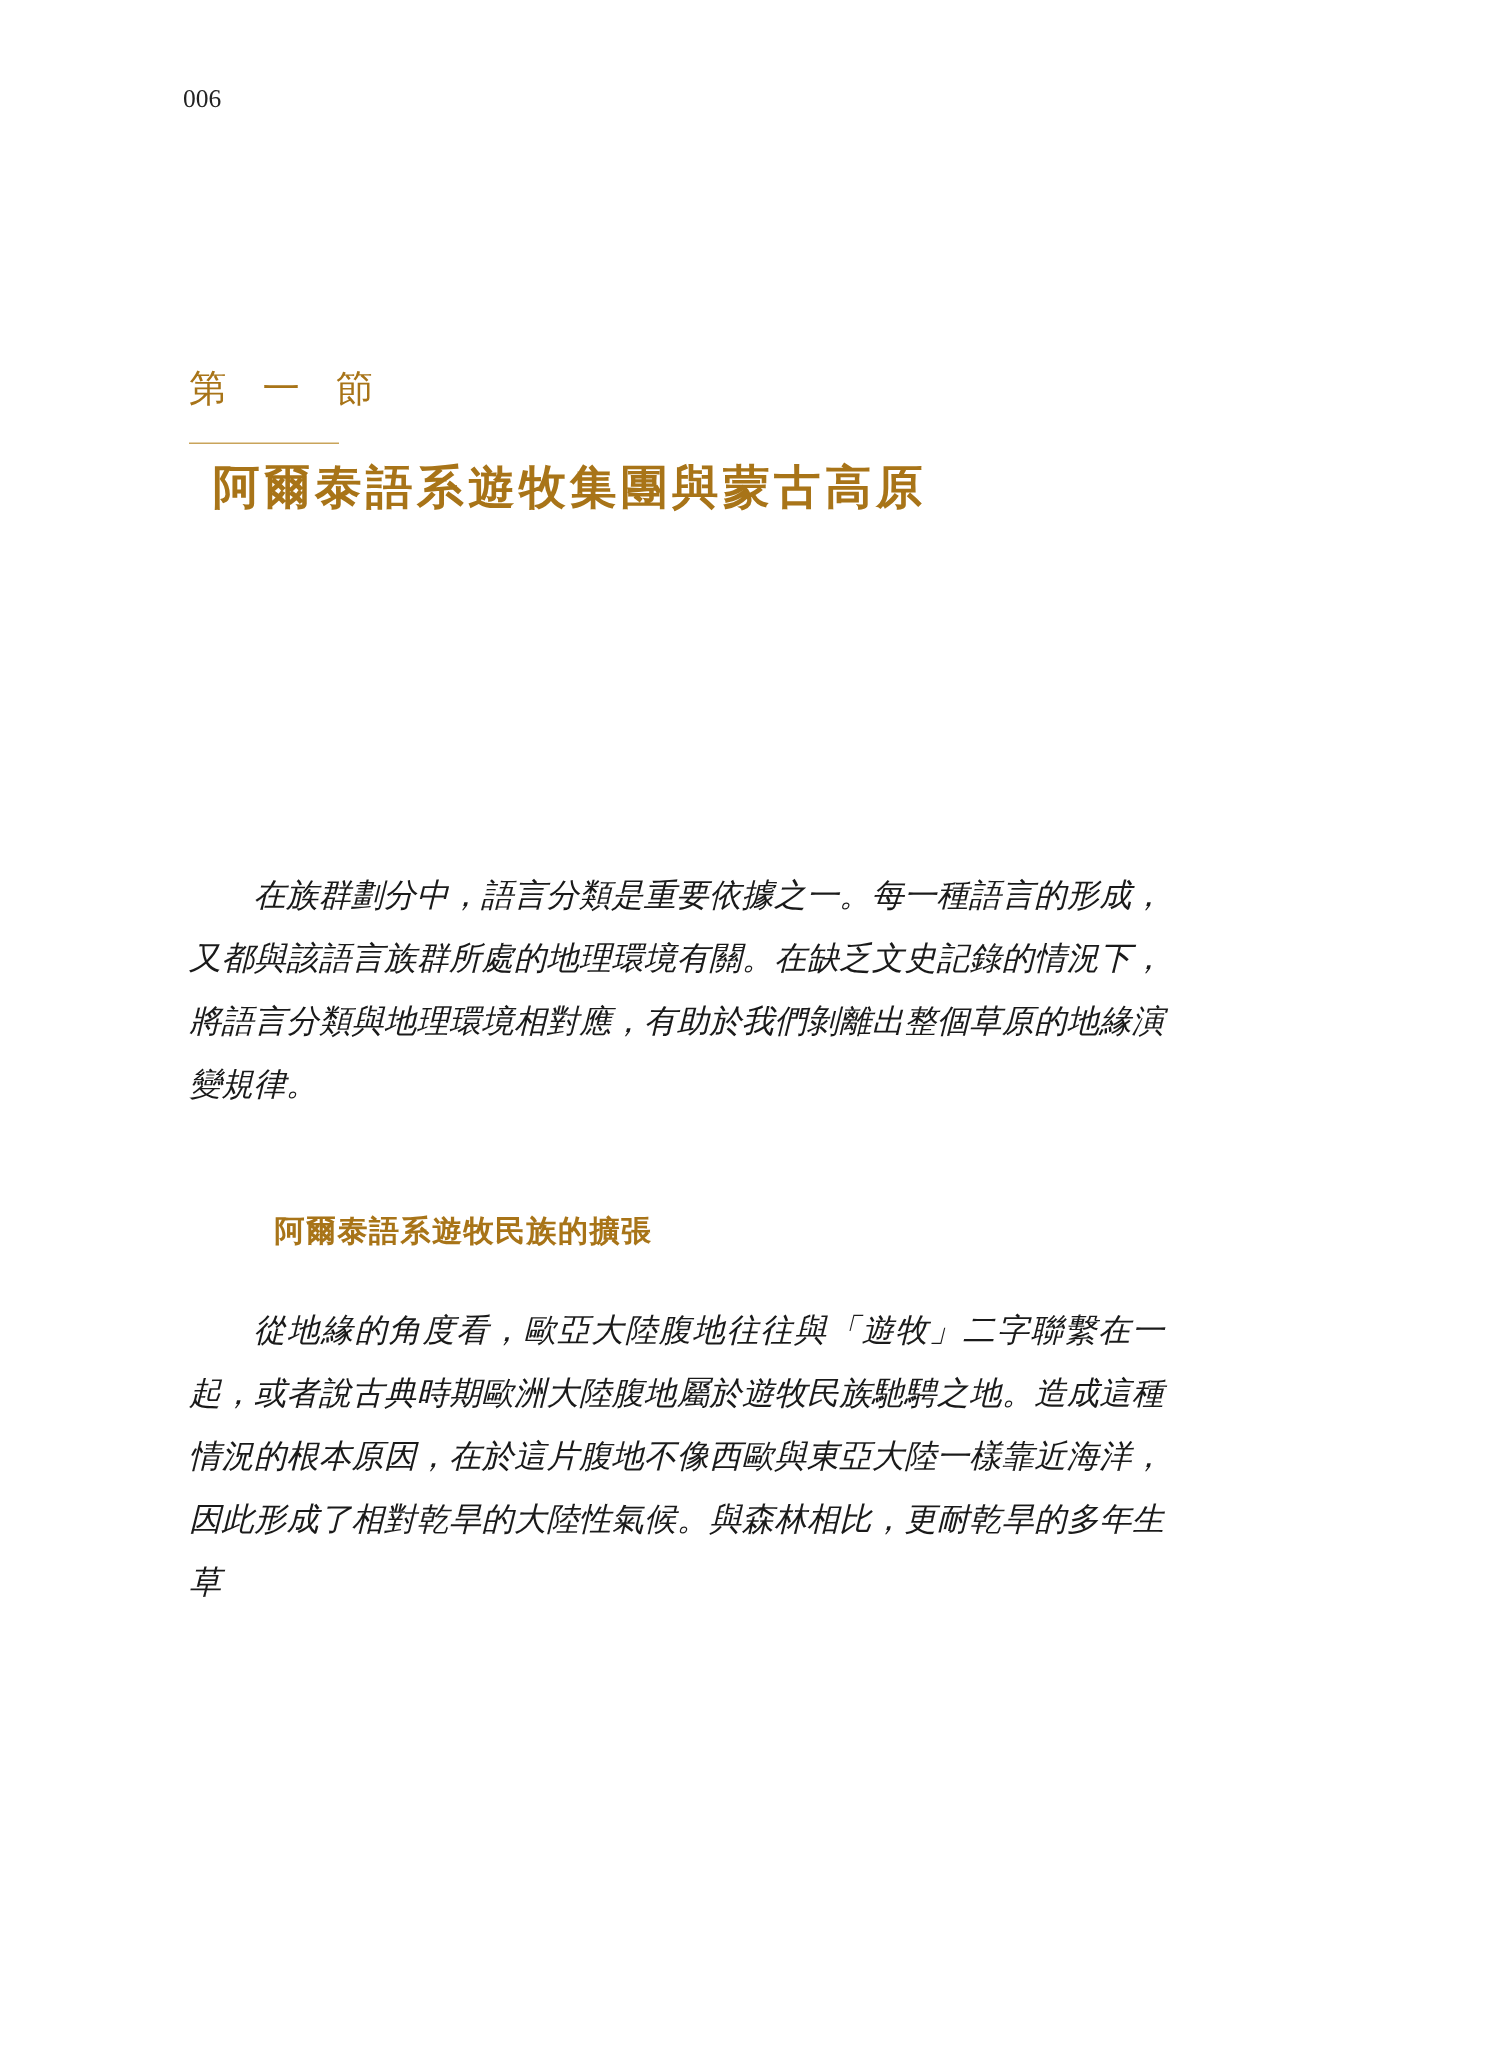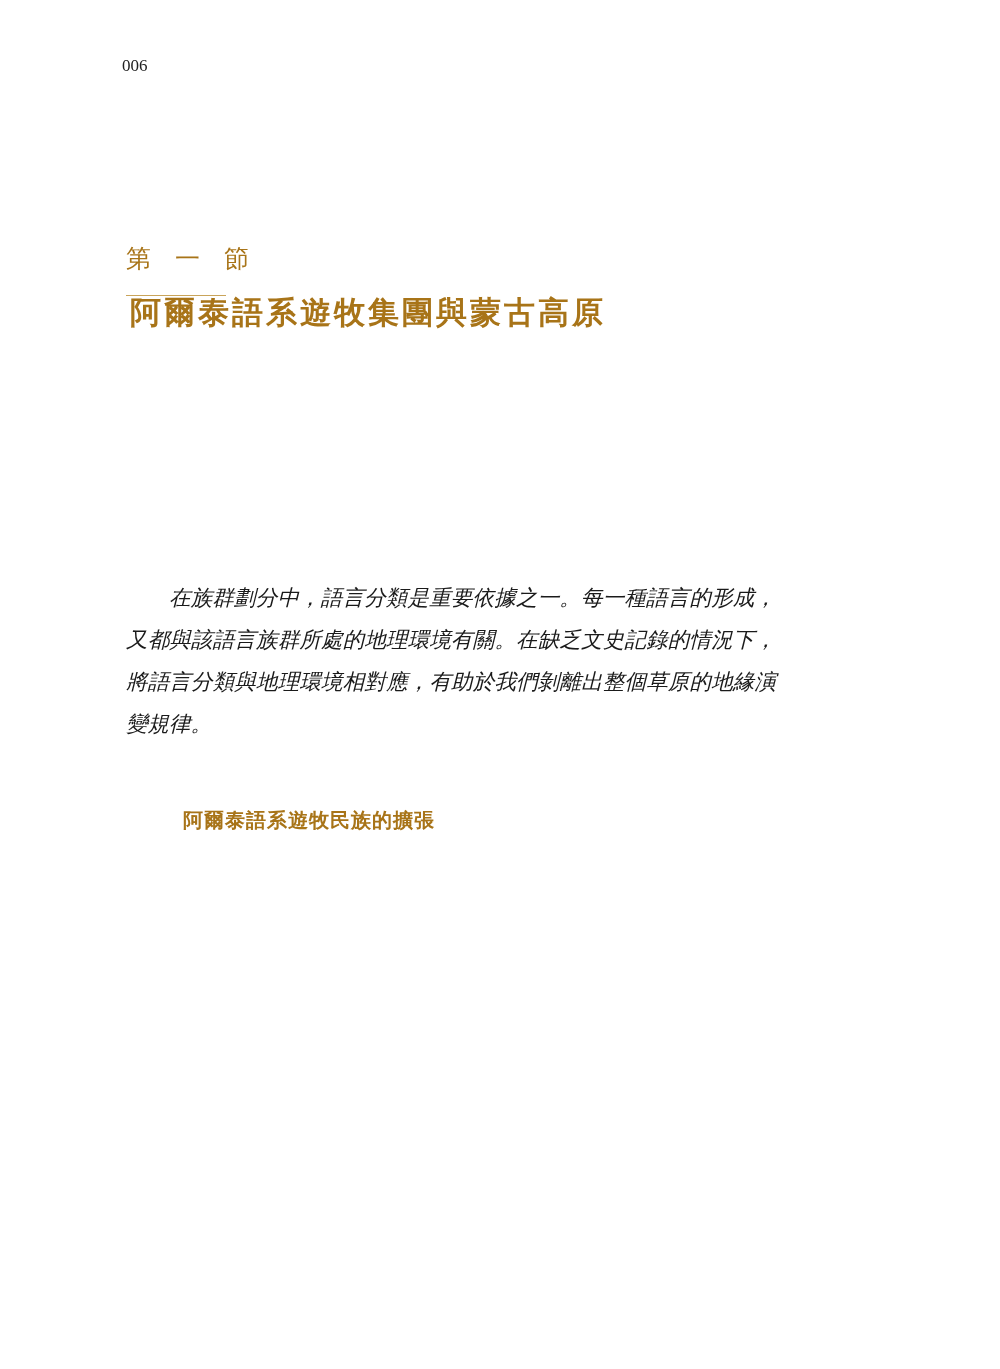--- a/index.html
+++ b/index.html
@@ -74,22 +74,23 @@
     }
     .main-text { top: 867px; }
   </style>
 </head>
 <body>
 
 <div class="page-number">006</div>
 
 <div class="section-label">第 一 節</div>
 
-<h1 class="section-title" style="margin:4px;">阿爾泰語系遊牧集團與蒙古高原</h1>
+<h1 class="section-title" style="margin:16px;">阿爾泰語系遊牧集團與蒙古高原</h1>
 
 <div class="body-text intro">
   <p>在族群劃分中，語言分類是重要依據之一。每一種語言的形成，又都與該語言族群所處的地理環境有關。在缺乏文史記錄的情況下，將語言分類與地理環境相對應，有助於我們剝離出整個草原的地緣演變規律。</p>
 </div>
 
 <h2 class="subheading" style="margin:15px;">阿爾泰語系遊牧民族的擴張</h2>
 
 <div class="body-text main-text">
+  <p>從地緣的角度看，歐亞大陸腹地往往與「遊牧」二字聯繫在一起，或者說古典時期歐洲大陸腹地屬於遊牧民族馳騁之地。造成這種情況的根本原因，在於這片腹地不像西歐與東亞大陸一樣靠近海洋，因此形成了相對乾旱的大陸性氣候。與森林相比，更耐乾旱的多年生草</p>
 </div>
 
 </body></html>

